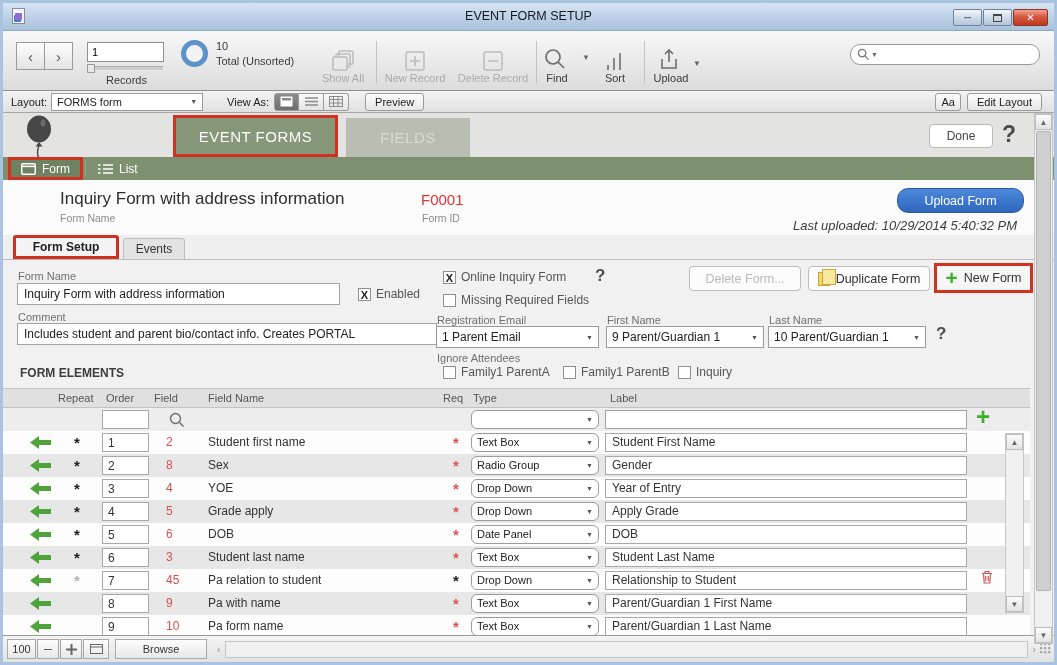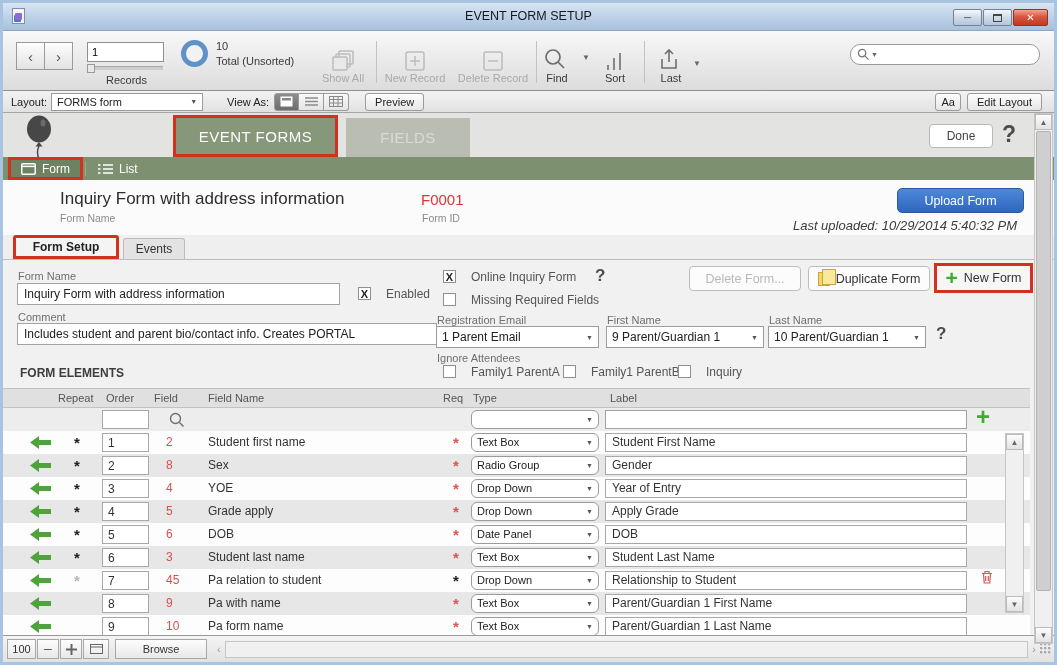--- a/index.html
+++ b/index.html
@@ -80,42 +80,42 @@
     display:flex; align-items:center; color:#fff; font-size:12px; }
   .vb-seg { display:flex; align-items:center; gap:6px; height:23px; padding:0 10px; }
   .vb-form { background:#6e8160; border:3px solid #d23120; margin-left:5px; }
   .vb-sep { width:1px; height:15px; background:#9aa98e; margin:0 2px; }
 
   
   .rechdr { position:absolute; top:177px; left:0; right:0; height:55px; background:#fbfbfb; }
   .formname-h { position:absolute; left:57px; top:9px; font-size:17px; color:#2e2e2e; }
   .small-cap { position:absolute; font-size:10.5px; color:#8b8b8b; }
   .formid { position:absolute; left:418px; top:11px; font-size:15px; color:#e23333; }
-  .upload-btn { position:absolute; left:894px; top:8px; width:127px; height:25px; border-radius:5px;
+  .upload-btn { position:absolute; left:894px; top:8px; width:127px; height:25px; border-radius:11px;
     background:linear-gradient(#4d89da,#2f66bd); border:1px solid #2b5aa5; color:#fff; font-size:12.5px;
     display:flex; align-items:center; justify-content:center; }
   .lastup { position:absolute; right:37px; top:38px; font-size:13px; font-style:italic; color:#3c3c3c; }
 
   
   .tabsrow { position:absolute; top:232px; left:0; right:0; height:24px; background:#efefef; }
   .ftab { position:absolute; top:0; height:24px; display:flex; align-items:center; justify-content:center;
     font-size:12px; border:1px solid #bdbdbd; border-bottom:none; border-radius:3px 3px 0 0; }
   .ftab.active { left:10px; width:106px; background:#f4f4f4; font-weight:bold; color:#222;
     border:3px solid #d23120; }
   .ftab.inactive { left:120px; width:62px; background:#e3e3e3; color:#333; top:3px; height:21px; }
 
   
   .panel { position:absolute; top:256px; left:0; right:0; height:129px; background:#f1f1f1;
     border-top:1px solid #bdbdbd; font-size:11px; color:#6f6f6f; }
   .tinput { position:absolute; height:22px; background:#fff; border:1px solid #a3a3a3; font-size:12px;
     color:#222; padding:0 6px; font-family:inherit; }
   .cb { width:13px; height:13px; background:#fff; border:1px solid #8f8f8f; display:inline-block;
     text-align:center; line-height:12px; font-size:11px; font-weight:bold; color:#222; }
   .cb.checked::after { content:"X"; }
-  .cbrow { position:absolute; display:flex; align-items:flex-start; gap:15px; font-size:12px; color:#555;padding-left:7px; }
+  .cbrow { position:absolute; display:flex; align-items:center; gap:5px; font-size:12px; color:#555;padding-left:7px; }
   .help-sm { position:absolute; font-size:17px; font-weight:bold; color:#4c4c4c; }
   .formbtn { position:absolute; top:6px; height:25px; border:1px solid #bdbdbd; border-radius:4px;
     background:#fcfcfc; display:flex; align-items:center; justify-content:center; gap:6px;
     font-size:12.5px; color:#333; }
   .formbtn.disabled { color:#b9b9b9; }
   .newform { border:3px solid #d23120; border-radius:0; background:#f6f6f6; }
   .plus-g { color:#3dae2b; font-size:21px; font-weight:bold; line-height:18px; }
   .dup-icon { width:12px; height:14px; background:#f3d867; border:1px solid #c9a63c; position:relative; }
   .dup-icon::after { content:""; position:absolute; left:3px; top:-4px; width:12px; height:14px;
     background:#f8e99c; border:1px solid #c9a63c; }
@@ -244,21 +244,21 @@
       <div>Sort</div>
     </div>
     <div class="tb-sep" style="left:641px;"></div>
     <div class="tbtn lbl" style="left:645px; width:46px;">
       <div class="ic">
         <svg width="26" height="24" viewBox="0 0 26 24">
             <path d="M4 11v9h14v-9" fill="none" stroke="#6e6e6e" stroke-width="1.6"></path>
             <path d="M11 14V3M7 6l4-4 4 4" fill="none" stroke="#6e6e6e" stroke-width="1.6"></path>
           </svg>
       </div>
-      <div>Last</div>
+      <div>Upload</div>
     </div>
     <div class="abs" style="left:690px; top:28px; font-size:8px; color:#666;">▼</div>
 
     <div class="searchbox">
       <svg width="13" height="13" viewBox="0 0 14 14">
           <circle cx="5.5" cy="5.5" r="4" fill="none" stroke="#777" stroke-width="1.4"></circle>
           <path d="M8.5 8.5l4 4" stroke="#777" stroke-width="1.4"></path>
         </svg>
       <span class="mini-dd">▼</span>
       <input class="search-input" style="">

